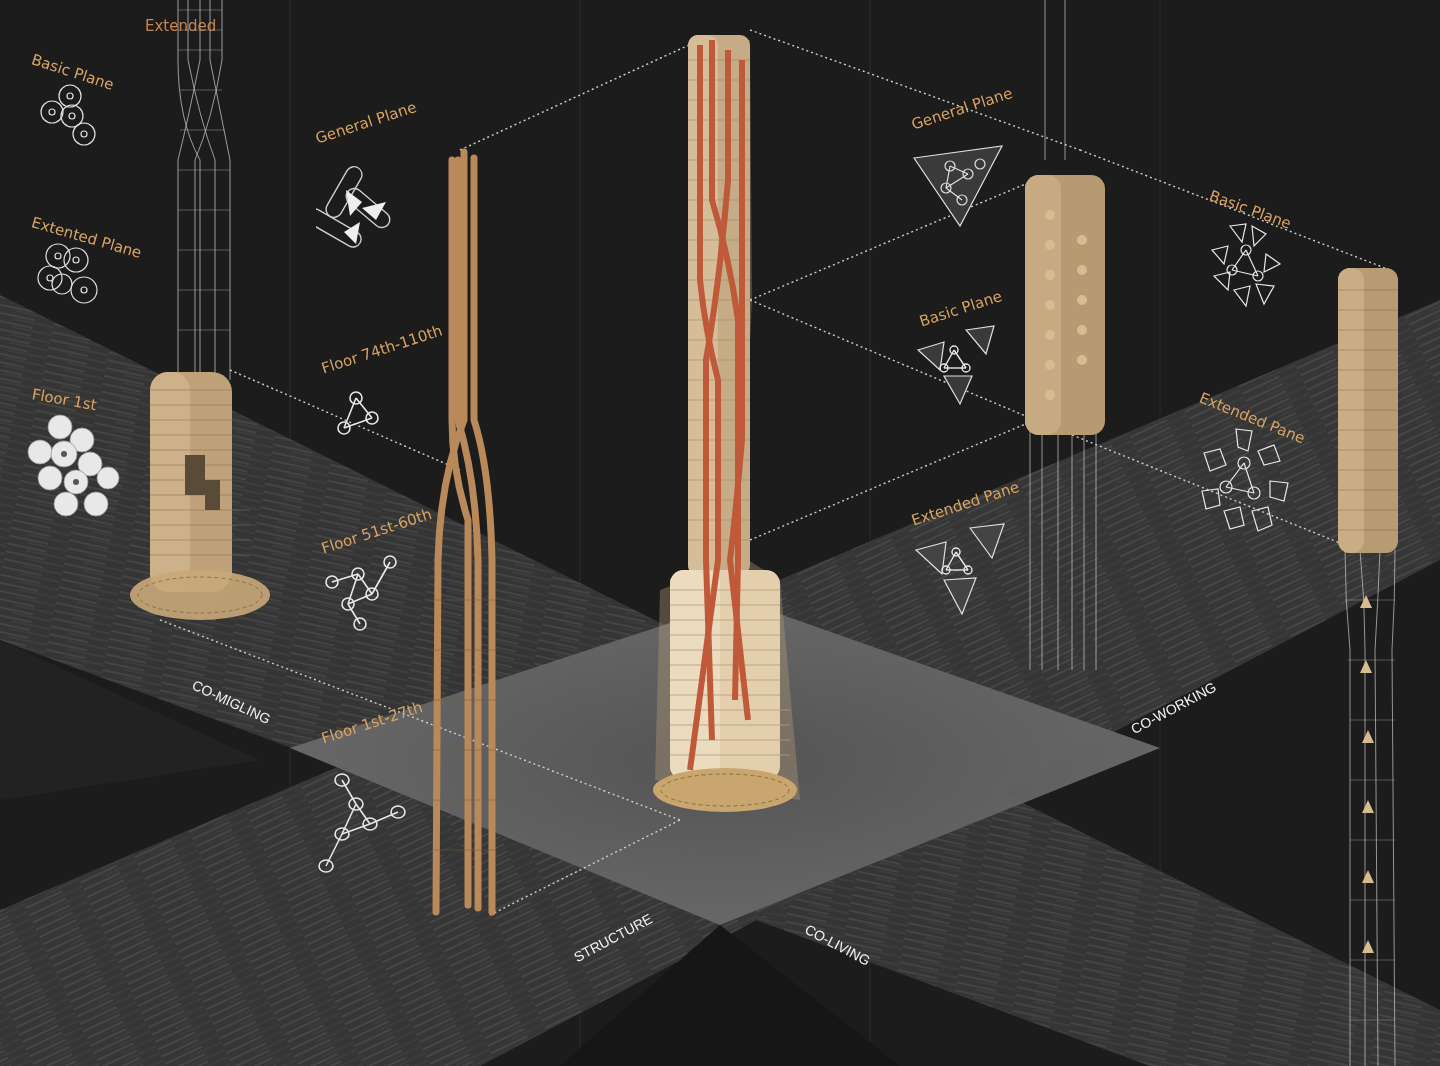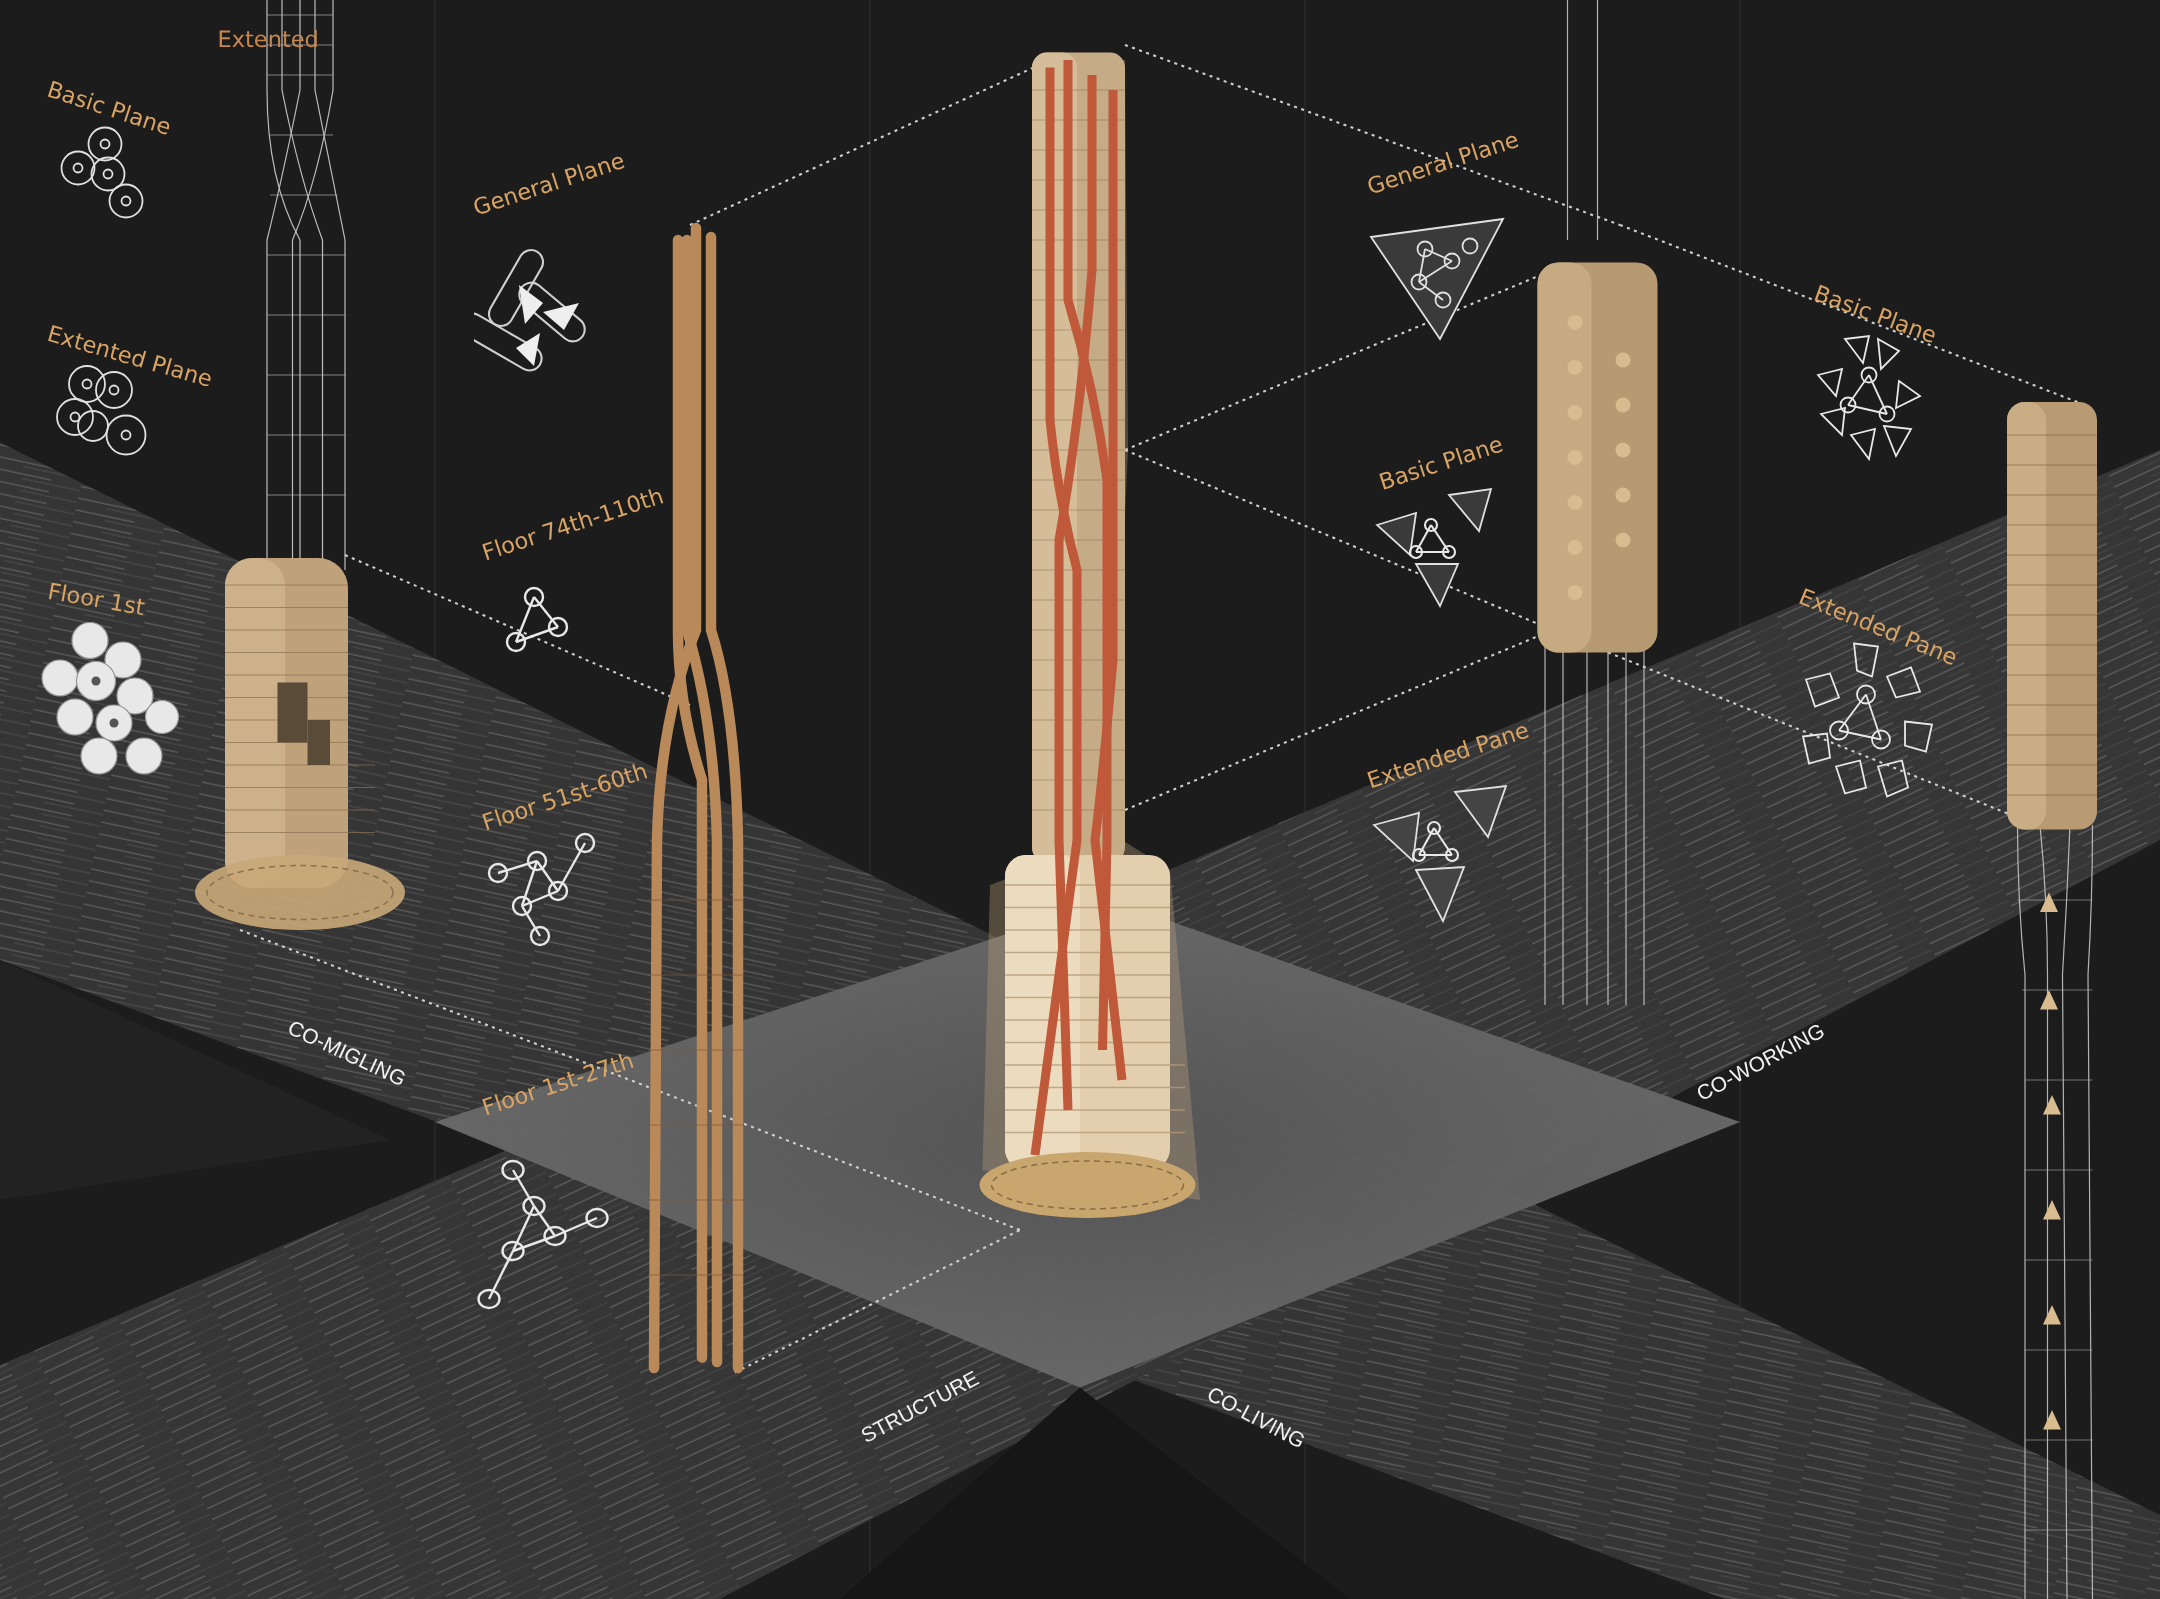--- a/index.html
+++ b/index.html
@@ -247,21 +247,21 @@
         <polygon points="1366,595 1372,608 1360,608"></polygon>
           <polygon points="1366,660 1372,673 1360,673"></polygon>
         <polygon points="1368,730 1374,743 1362,743"></polygon>
           <polygon points="1368,800 1374,813 1362,813"></polygon>
         <polygon points="1368,870 1374,883 1362,883"></polygon>
           <polygon points="1368,940 1374,953 1362,953"></polygon>
       </g>
     </g>
   </svg>
 
-  <div class="title-lbl" style="left:145px; top:17px;">Extented</div>
+  <div class="title-lbl" style="left:145px; top:17px;">Extended</div>
 
   <div class="lbl" style="left:32px; top:50px; transform:rotate(18deg);">Basic Plane</div>
   <svg style="position:absolute; left:38px; top:82px;" width="62" height="68" viewBox="0 0 62 68">
     <g fill="none" stroke="#e0e0e0" stroke-width="1.2">
       <circle cx="32" cy="14" r="11"></circle>
         <circle cx="14" cy="30" r="11"></circle>
         <circle cx="34" cy="34" r="11"></circle>
         <circle cx="46" cy="52" r="11"></circle>
       <circle cx="32" cy="14" r="3"></circle>
         <circle cx="14" cy="30" r="3"></circle>

